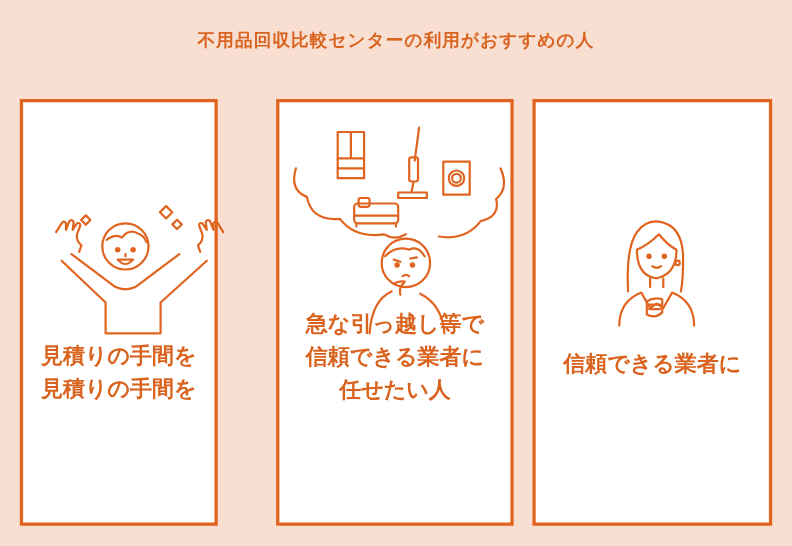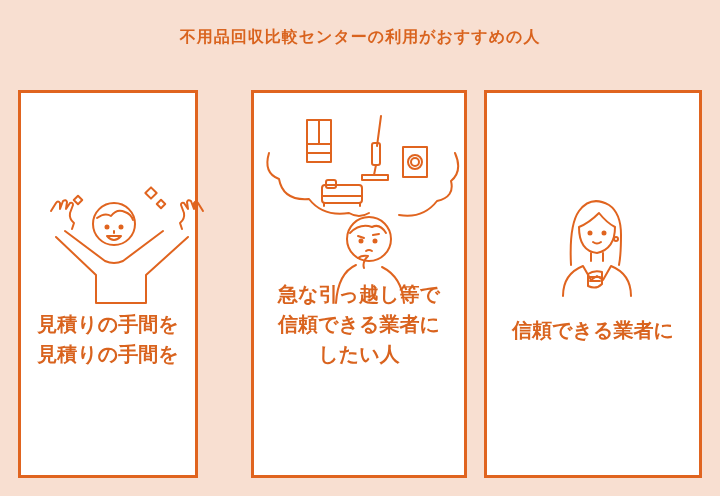--- a/index.html
+++ b/index.html
@@ -86,21 +86,21 @@
     <circle cx="121" cy="148" r="1.5" fill="#e0641f"></circle>
     <path d="M112 158 q3 -2 6 0"></path>
 
     <path d="M104 165 q4 -3 10 -2 q-6 6 -4 12"></path>
 
     <path d="M82 210 q2 -30 20 -38 M150 210 q-2 -26 -22 -36"></path>
   </svg>
   <div class="caption" style="top:186px;">
     <span>急な引っ越し等で</span>
     <span>信頼できる業者に</span>
-    <span>したい人</span>
+    <span>任せたい人</span>
   </div>
 </div>
 
 <div class="card" style="left:484px; width:218px;">
   <svg class="illus" width="212" height="215" viewBox="0 0 212 215" fill="none" stroke="#e0641f" stroke-width="2" stroke-linecap="round" stroke-linejoin="round">
 
     <path d="M84 172 q-2 -40 8 -54 q12 -16 30 -6 q12 8 12 30 q0 20 -2 30"></path>
 
     <path d="M92 134 q10 -4 20 -14 q8 10 16 14 q0 22 -18 26 q-18 -2 -18 -26"></path>
     <circle cx="103" cy="140" r="1.5" fill="#e0641f"></circle>

